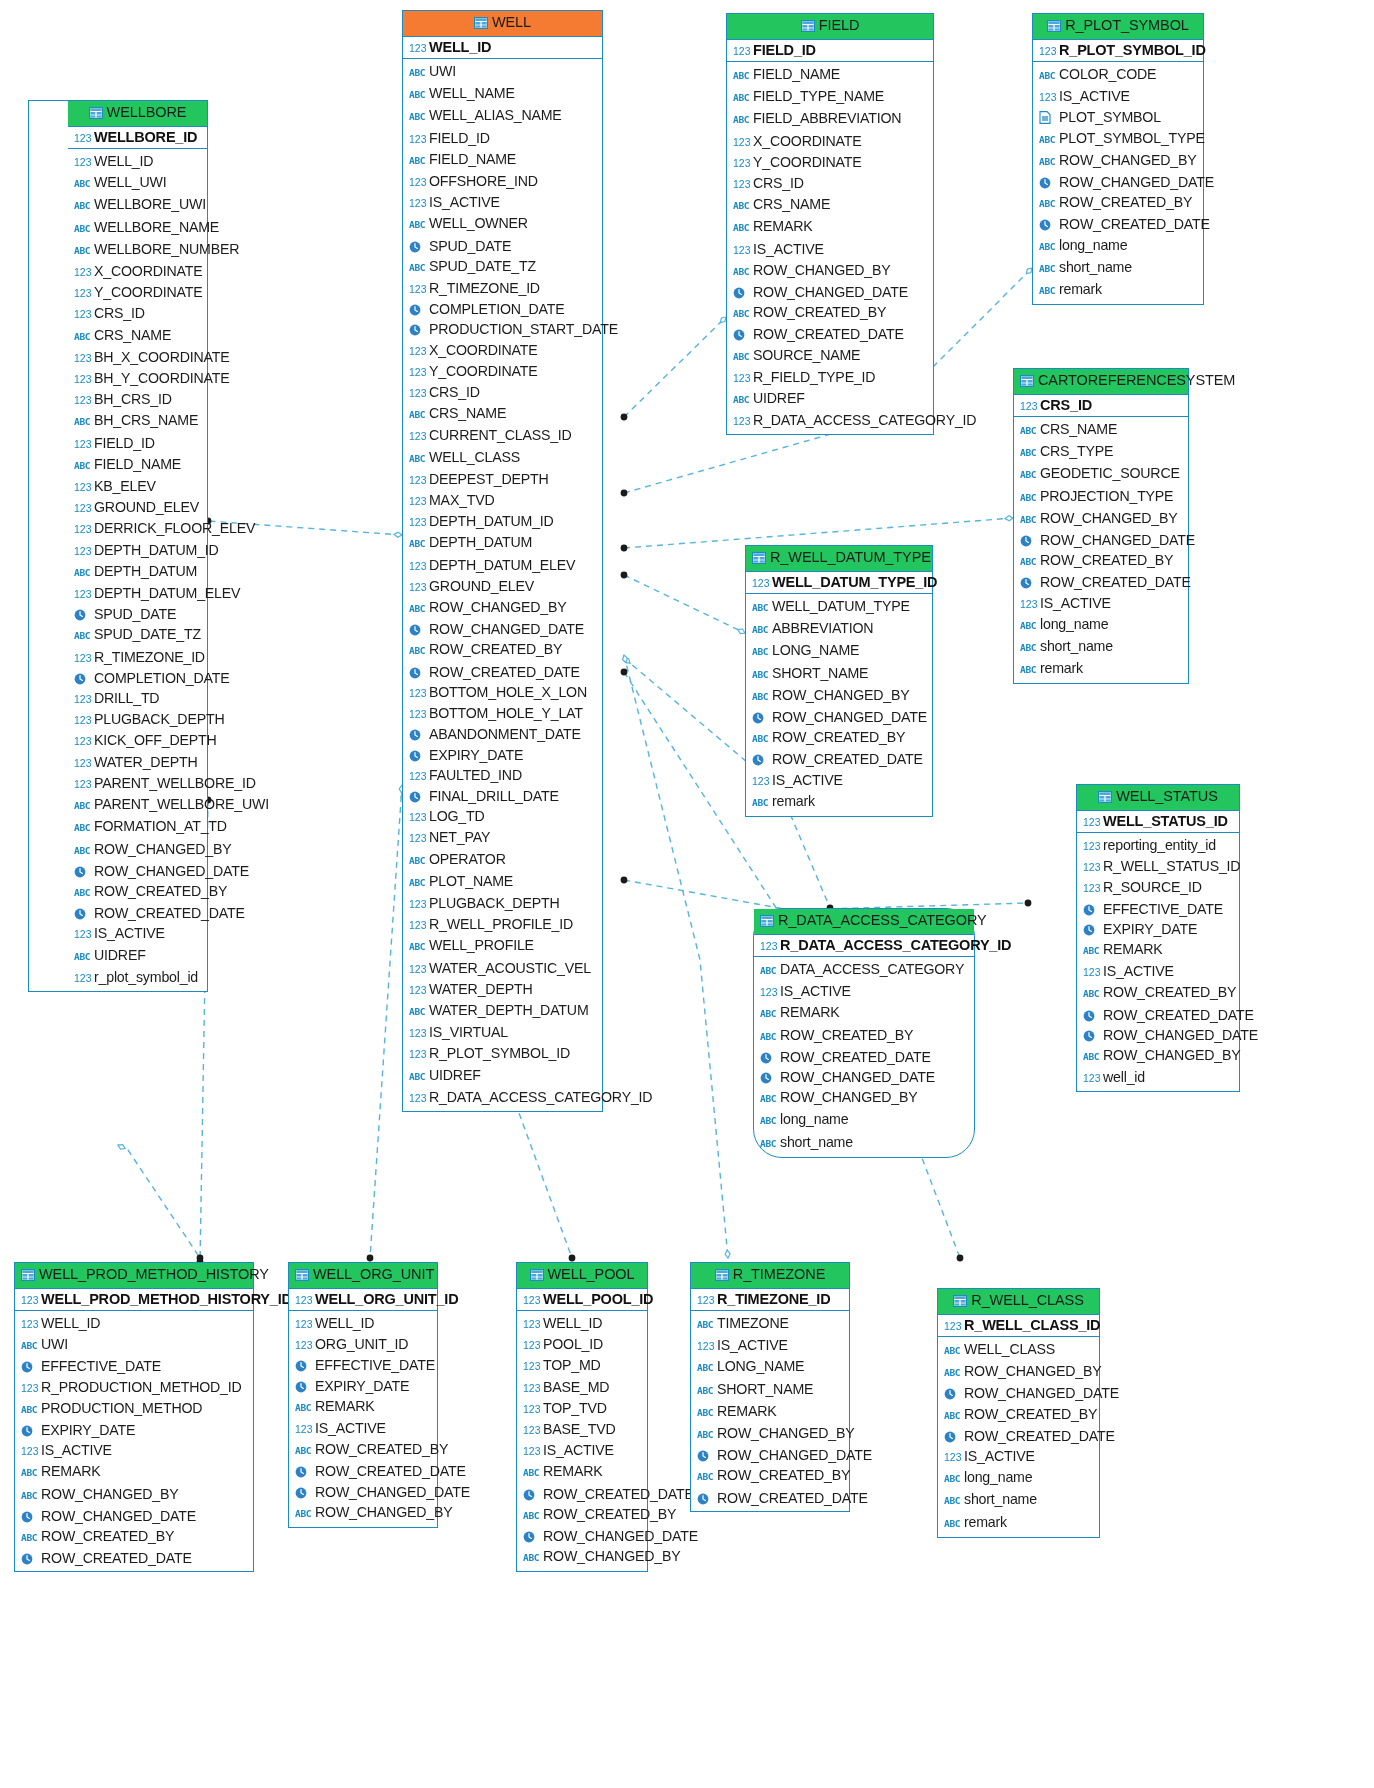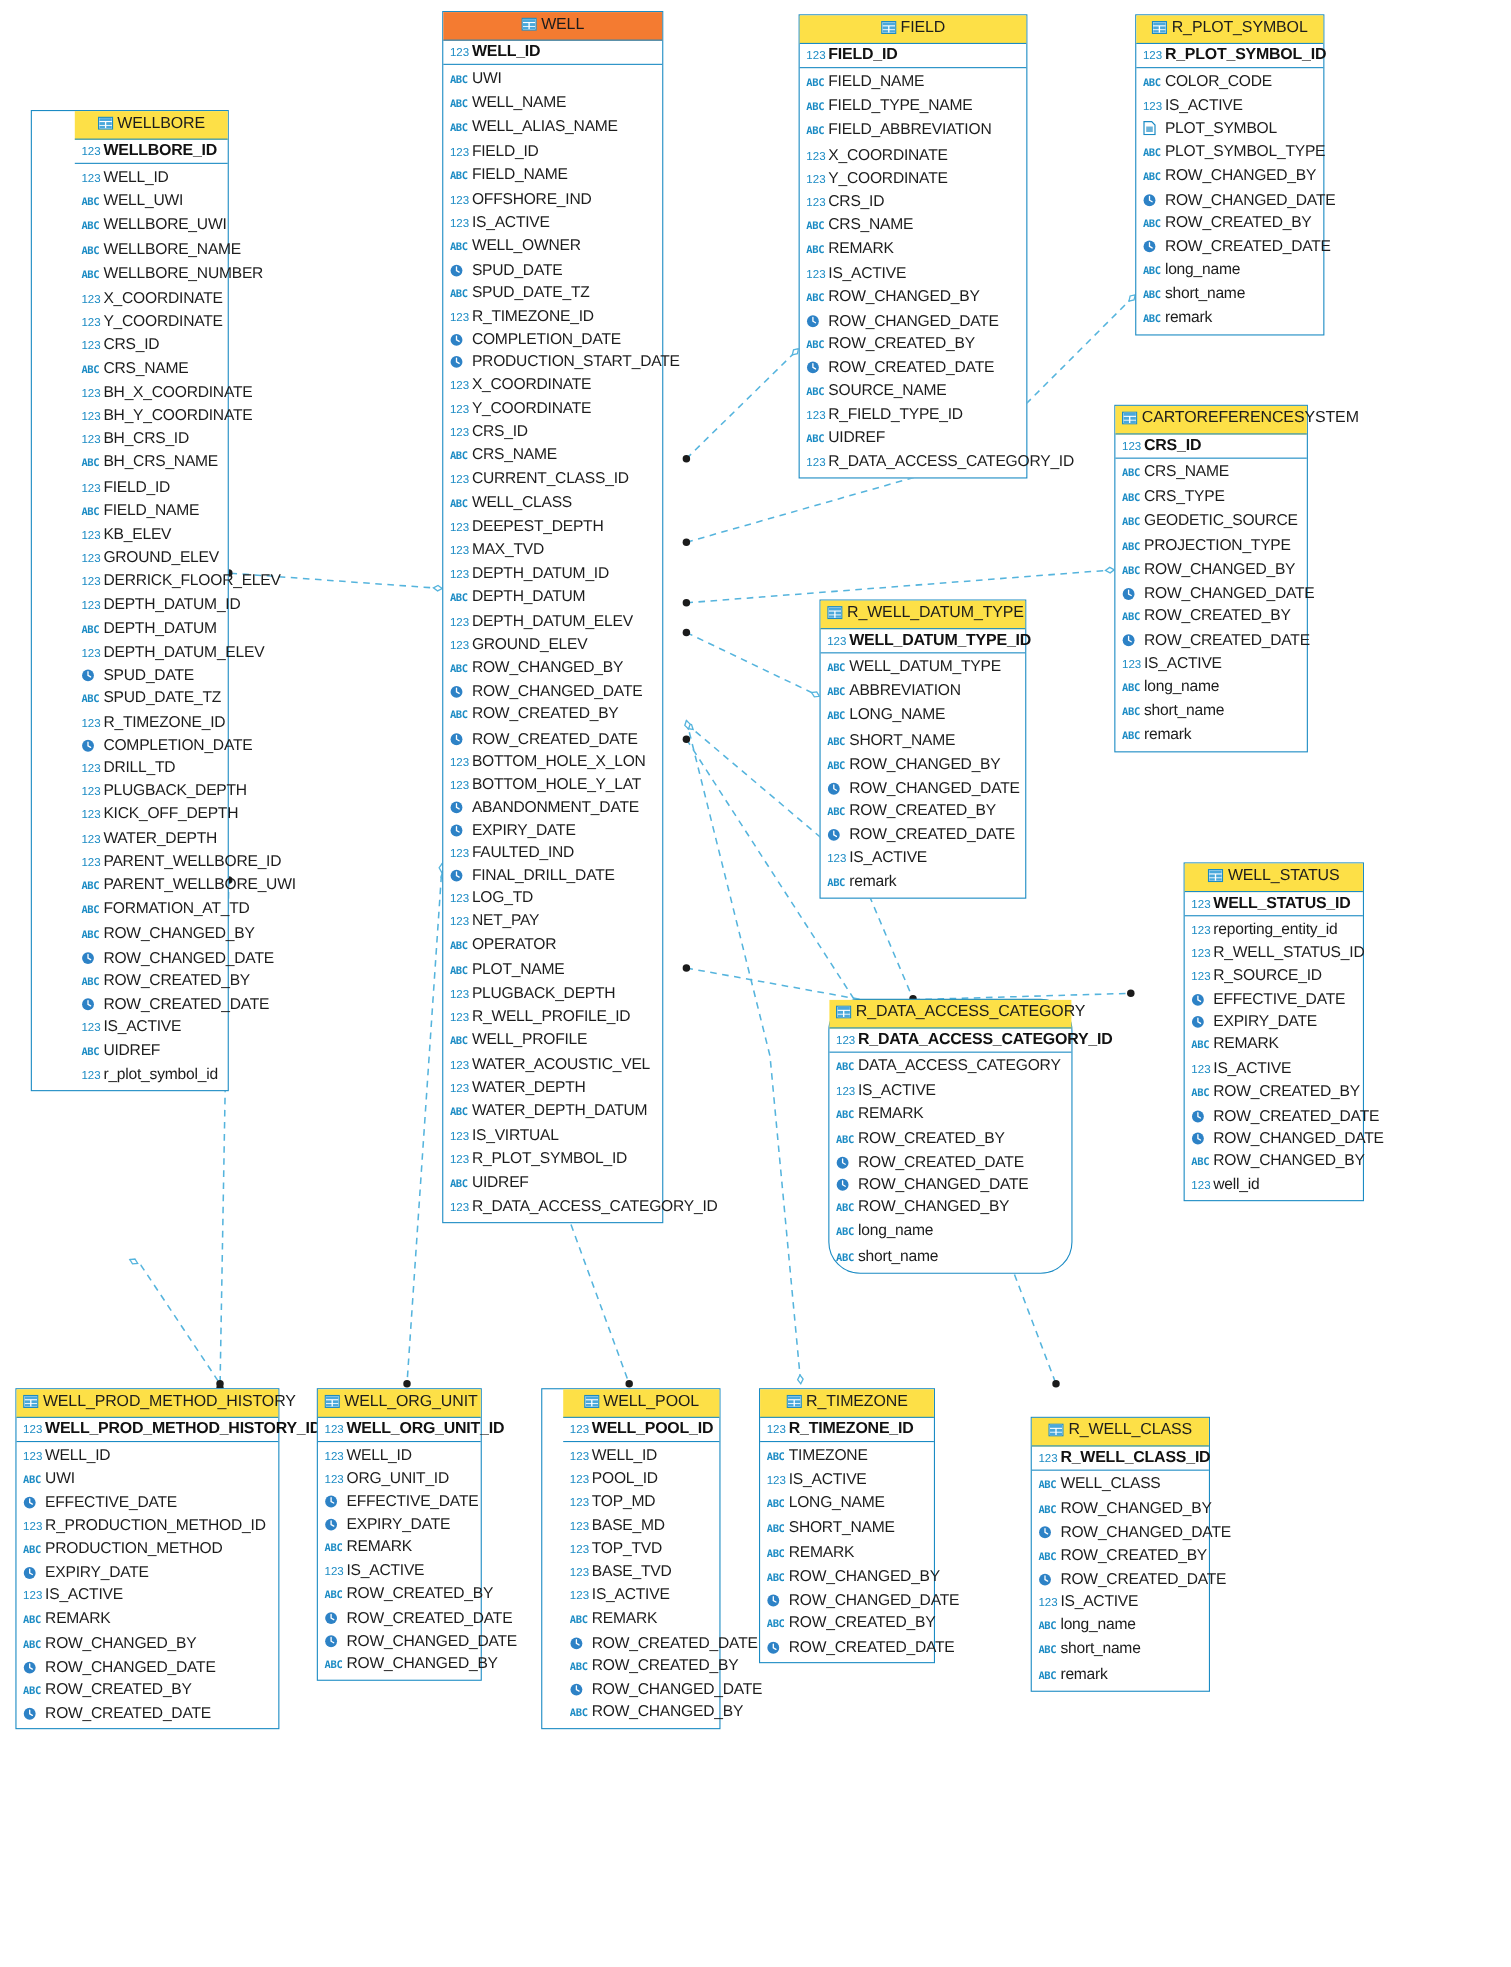--- a/index.html
+++ b/index.html
@@ -23,21 +23,21 @@
     pointer-events: none;
   }
   .entity {
     position: absolute;
     border: 1.6px solid #1b8bc4;
     background: #ffffff;
     box-sizing: border-box;
     z-index: 5;
   }
   .entity .ehead {
-    background: #fde047;
+    background: #22c55e;
     border-bottom: 1.6px solid #1b8bc4;
     text-align: center;
     font-size: 14.5px;
     color: #1c1c1c;
     padding: 3px 6px 4px 6px;
     white-space: nowrap;
     letter-spacing: -0.1px;
   }
   .entity.accent .ehead {
     background: #f47b31;
@@ -624,21 +624,21 @@
                 <circle cx="6" cy="6" r="5.4" fill="#2d82c6"></circle>
                 <path d="M6 2.6 L6 6 L8.4 7.4" stroke="#ffffff" stroke-width="1.2" fill="none" stroke-linecap="round"></path>
               </svg></span><span>ROW_CREATED_DATE</span></span>
           <span class="col"><span class="ico"><svg width="12" height="12" viewBox="0 0 12 12">
                 <circle cx="6" cy="6" r="5.4" fill="#2d82c6"></circle>
                 <path d="M6 2.6 L6 6 L8.4 7.4" stroke="#ffffff" stroke-width="1.2" fill="none" stroke-linecap="round"></path>
               </svg></span><span>ROW_CHANGED_DATE</span></span>
           <span class="col"><span class="ico ico-abc">ABC</span><span>ROW_CHANGED_BY</span></span>
         </div>
       </div>
-      <div class="entity" style="left: 492px; top: 1262px; width: 163px; padding-left: 19px;">
+      <div class="entity" style="left: 516px; top: 1262px; width: 132px;">
         <div class="ehead"><span class="tbl-icon"><svg width="14" height="12" viewBox="0 0 14 12">
               <rect x="0.6" y="0.6" width="12.8" height="10.8" fill="#ffffff" stroke="#1b8bc4" stroke-width="1.2"></rect>
               <rect x="1.4" y="1.4" width="11.2" height="2.6" fill="#4aa8db"></rect>
               <rect x="1.4" y="5" width="5" height="2.6" fill="#4aa8db"></rect>
               <rect x="7.6" y="5" width="5" height="2.6" fill="#4aa8db"></rect>
               <rect x="1.4" y="8.4" width="5" height="2.2" fill="#4aa8db"></rect>
               <rect x="7.6" y="8.4" width="5" height="2.2" fill="#4aa8db"></rect>
             </svg></span><span>WELL_POOL</span></div>
         <div class="pkrow"><span class="ico ico-num">123</span><span>WELL_POOL_ID</span></div>
         <div class="cols">

